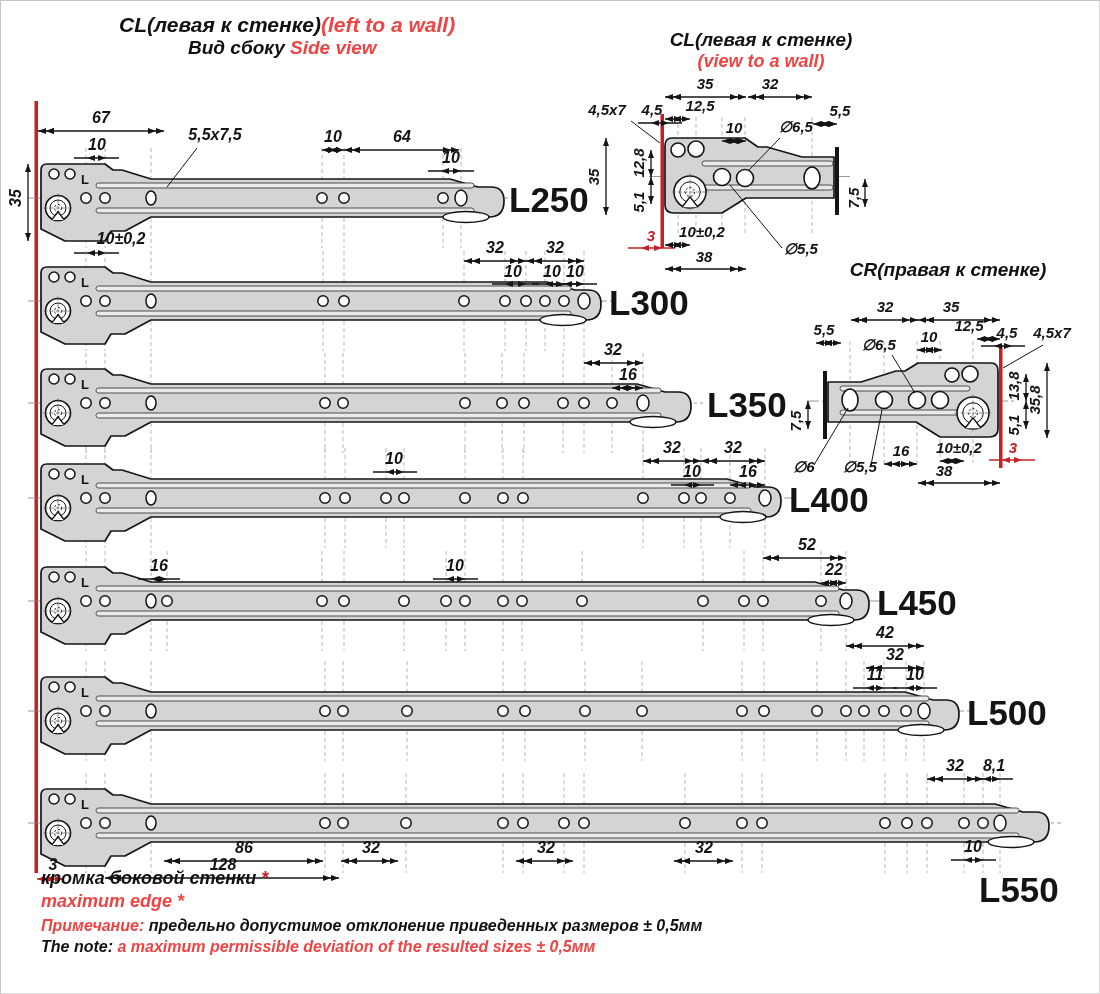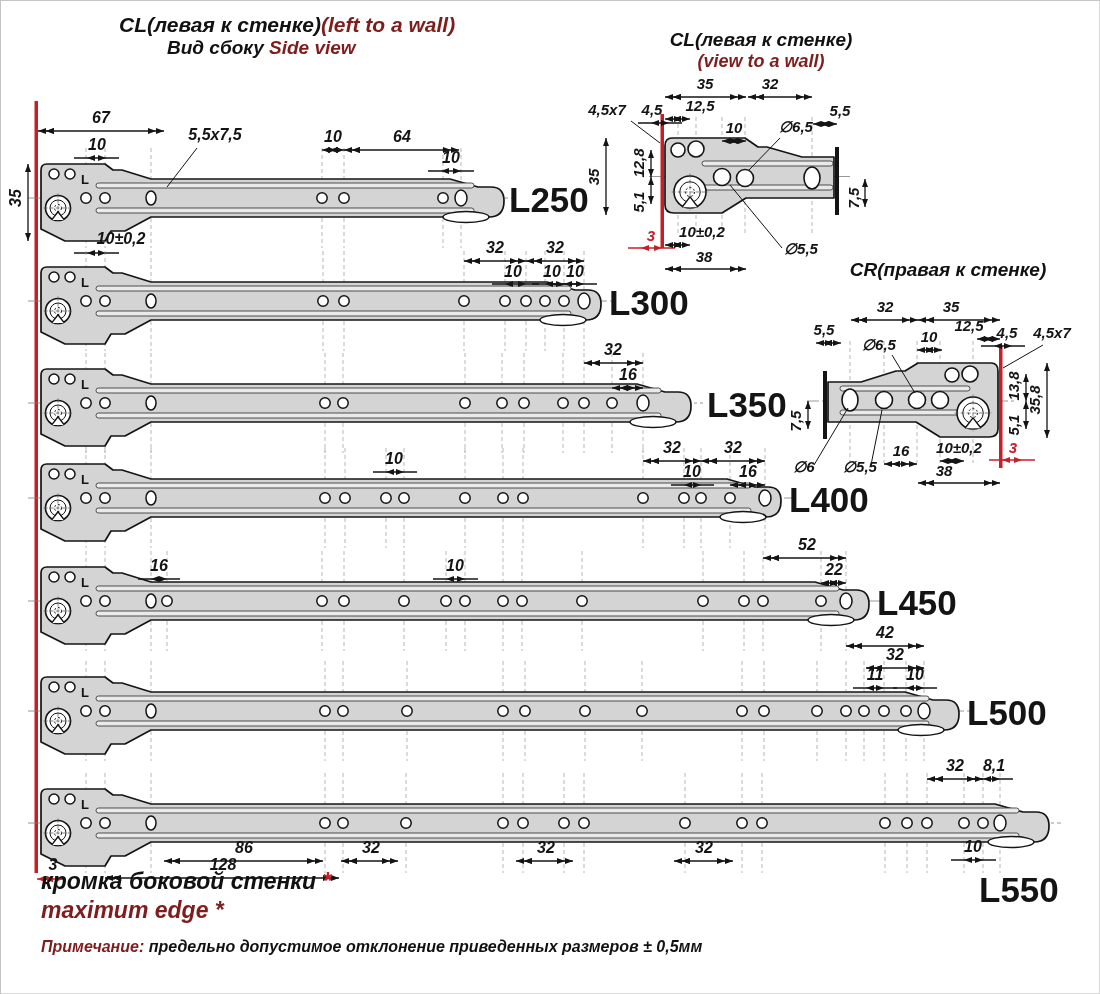--- a/index.html
+++ b/index.html
@@ -1,34 +1,34 @@
 <!DOCTYPE html>
 <html><head>
 <meta charset="utf-8">
 <style>
   html,body{margin:0;padding:0;background:#ffffff;font-family:"Liberation Sans",sans-serif;}
   #canvas{position:relative;width:1100px;height:994px;background:#fff;border:1px solid #c4c4c4;
           box-shadow:inset -2px -2px 0 #d9d9d9;overflow:hidden;}
   svg{position:absolute;left:0;top:0;}
   .ov{position:absolute;white-space:nowrap;}
   .blk{color:#111;}
-  .gry{color:#7f1d1d;}
+  .gry{color:#ef4444;}
   .red{color:#c42127;}
   .main-title{left:118px;top:12px;font-weight:bold;font-style:italic;}
   .main-title .t1{font-size:21px;}
-  .main-title .t2{font-size:19px;margin-left:48px;}
+  .main-title .t2{font-size:19px;margin-left:69px;}
   .detail-title{width:270px;text-align:center;font-weight:bold;font-style:italic;line-height:1.15;}
   .detail-title .t1{font-size:19px;}
   .detail-title .t2{font-size:18px;}
   #cl-title{left:625px;top:28px;}
   #cr-title{left:812px;top:258px;font-style:italic;}
   .notes{left:40px;top:866px;font-weight:bold;font-style:italic;}
-  .notes .n1,.notes .n2{font-size:23px;line-height:1.28;}
+  .notes .n1,.notes .n2{font-size:18px;line-height:1.28;}
   .notes .n3,.notes .n4{font-size:16px;line-height:1.3;}
-  .notes .n3{margin-top:11px;}
+  .notes .n3{margin-top:3px;}
 </style>
 </head>
 <body>
 
 <div id="canvas">
   <svg id="dwg" width="1100" height="994" viewBox="0 0 1100 994">
       <rect x="33.5" y="100" width="3.5" height="772" fill="#c42127"></rect>
       <g>
         <line x1="85" y1="147" x2="85" y2="247" stroke="#9a9a9a" stroke-width="0.7" stroke-dasharray="4 3"></line>
         <line x1="104" y1="147" x2="104" y2="247" stroke="#9a9a9a" stroke-width="0.7" stroke-dasharray="4 3"></line>
@@ -795,14 +795,18 @@
   <div class="ov notes">
     <div class="n1">
       <span class="blk">кромка боковой стенки</span>
       <span class="red">*</span>
     </div>
     <div class="n2 gry">maximum edge *</div>
     <div class="n3">
       <span class="gry">Примечание:</span>
       <span class="blk">предельно допустимое отклонение приведенных размеров ± 0,5мм</span>
     </div>
+    <div class="n4">
+      <span class="blk">The note:</span>
+      <span class="gry">a maximum permissible deviation of the resulted sizes ± 0,5мм</span>
+    </div>
   </div>
 </div>
 
 </body></html>

